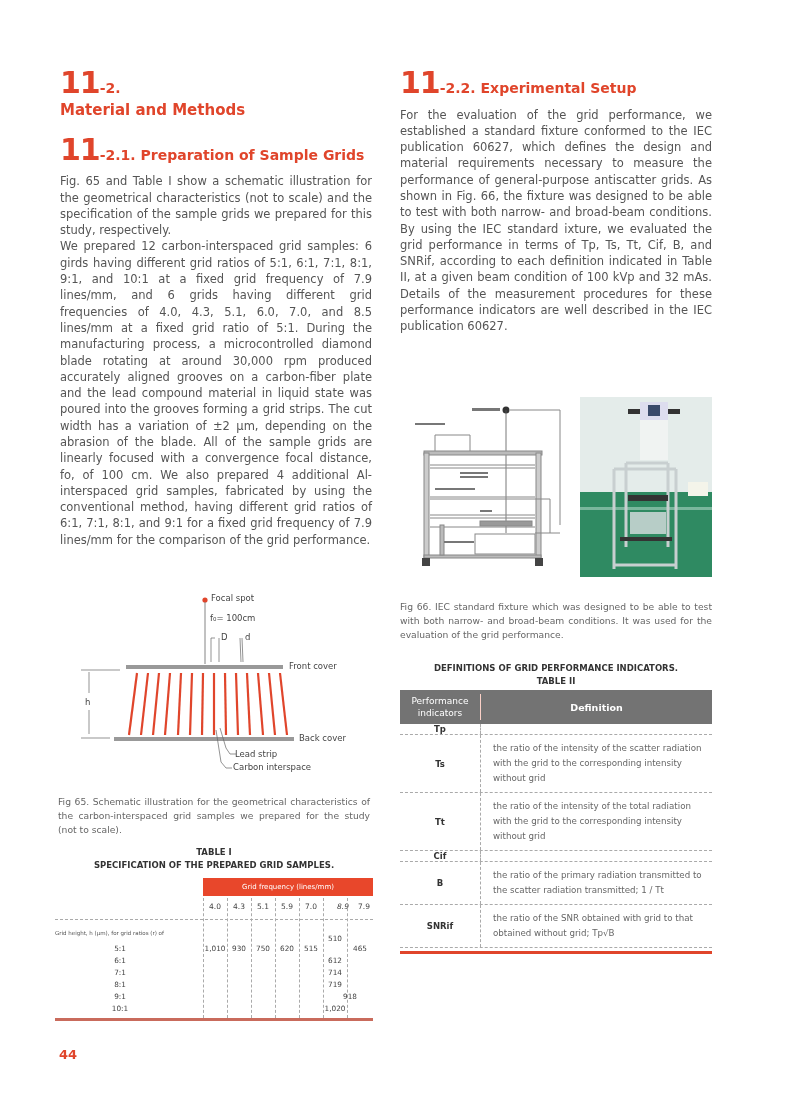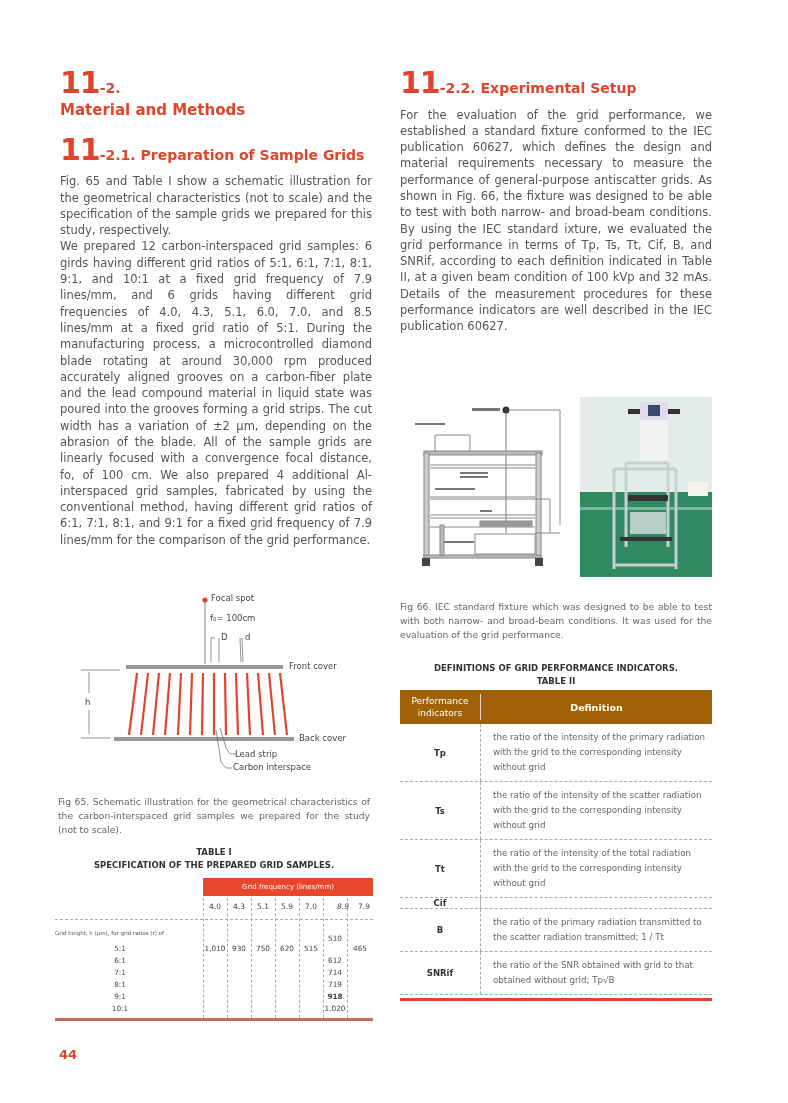--- a/index.html
+++ b/index.html
@@ -27,21 +27,21 @@
   .t1 .colhead { position: absolute; top: 24px; font-size: 7.5px; color: #444; width: 24px; text-align: center; }
   .t1 .dash { position: absolute; border-top: 1px dashed #aaa; height: 0; }
   .t1 .vdash { position: absolute; border-left: 1px dashed #aaa; width: 0; }
   .t1 .cell { position: absolute; font-size: 7.3px; color: #444; width: 26px; text-align: center; }
   .t1 .rowlbl { position: absolute; left: 0; width: 130px; text-align: center; font-size: 7.3px; color: #444; }
   .t1 .note { position: absolute; left: 0; top: 52px; font-size: 5.5px; color: #555; white-space: nowrap; }
   .t1 .bottom { position: absolute; left: 0; top: 140px; width: 318px; height: 3px; background: #c96b5c; }
 
   
   .t2 { position: absolute; left: 400px; top: 690px; width: 312px; }
-  .t2 .thead { display: flex; background: #a16207; color: #fff; height: 34px; align-items: center; }
+  .t2 .thead { display: flex; background: #737373; color: #fff; height: 34px; align-items: center; }
   .t2 .thead .c1 { width: 81px; text-align: center; font-size: 9px; line-height: 12px; border-right: 1px solid #fbd0c7; height: 26px; display: flex; align-items: center; justify-content: center; }
   .t2 .thead .c2 { flex: 1; text-align: center; font-size: 9.5px; font-weight: bold; }
   .t2 .row { display: flex; border-bottom: 1px dashed #aaa; }
   .t2 .row:last-child { border-bottom: none; }
   .t2 .row .c1 { width: 81px; border-right: 1px dashed #aaa; display: flex; align-items: center; justify-content: center; font-size: 8.5px; font-weight: bold; color: #333; }
   .t2 .row .c2 { flex: 1; padding: 6px 0 6px 12px; font-size: 8.7px; line-height: 15px; color: #666; }
   .t2 .endbar { height: 3px; background: #e0452b; margin-top: 3px; }
 
   .fig66 { position: absolute; left: 400px; top: 395px; width: 312px; height: 190px; }
   .photo { position: absolute; left: 180px; top: 2px; width: 132px; height: 180px; overflow: hidden; background: #dfe9e8; }
@@ -155,21 +155,21 @@
   <div class="cell" style="left:171px; top:66px;">930</div>
   <div class="cell" style="left:195px; top:66px;">750</div>
   <div class="cell" style="left:219px; top:66px;">620</div>
   <div class="cell" style="left:243px; top:66px;">515</div>
   <div class="cell" style="left:267px; top:56px;">510</div>
   <div class="cell" style="left:292px; top:66px;">465</div>
 
   <div class="cell" style="left:267px; top:78px;">612</div>
   <div class="cell" style="left:267px; top:90px;">714</div>
   <div class="cell" style="left:267px; top:102px;">719</div>
-  <div class="cell" style="left:267px; top:114px;font-weight:bold;">918</div>
+  <div class="cell" style="left:282px; top:114px;">918</div>
   <div class="cell" style="left:267px; top:126px;">1,020</div>
 
   <div class="bottom"></div>
 </div>
 
 <div class="col-right">
   <div class="heading">
     <span class="h-num">11</span><span class="h-sub">-2.2. Experimental Setup</span>
   </div>
   <p class="body">For the evaluation of the grid performance, we established a standard fixture conformed to the IEC publication 60627, which defines the design and material requirements necessary to measure the performance of general-purpose antiscatter grids. As shown in Fig. 66, the fixture was designed to be able to test with both narrow- and broad-beam conditions. By using the IEC standard ixture, we evaluated the grid performance in terms of Tp, Ts, Tt, Cif, B, and SNRif, according to each definition indicated in Table II, at a given beam condition of 100 kVp and 32 mAs. Details of the measurement procedures for these performance indicators are well described in the IEC publication 60627.</p>
@@ -250,21 +250,20 @@
   <div class="tbl-title">TABLE II</div>
 </div>
 
 <div class="t2">
   <div class="thead">
     <div class="c1">Performance indicators</div>
     <div class="c2">Definition</div>
   </div>
   <div class="row">
     <div class="c1">Tp</div>
-    <div class="c2">the ratio of the intensity of the primary radiation with the grid to the corresponding intensity without grid</div>
   </div>
   <div class="row">
     <div class="c1">Ts</div>
     <div class="c2">the ratio of the intensity of the scatter radiation with the grid to the corresponding intensity without grid</div>
   </div>
   <div class="row">
     <div class="c1">Tt</div>
     <div class="c2">the ratio of the intensity of the total radiation with the grid to the corresponding intensity without grid</div>
   </div>
   <div class="row">

